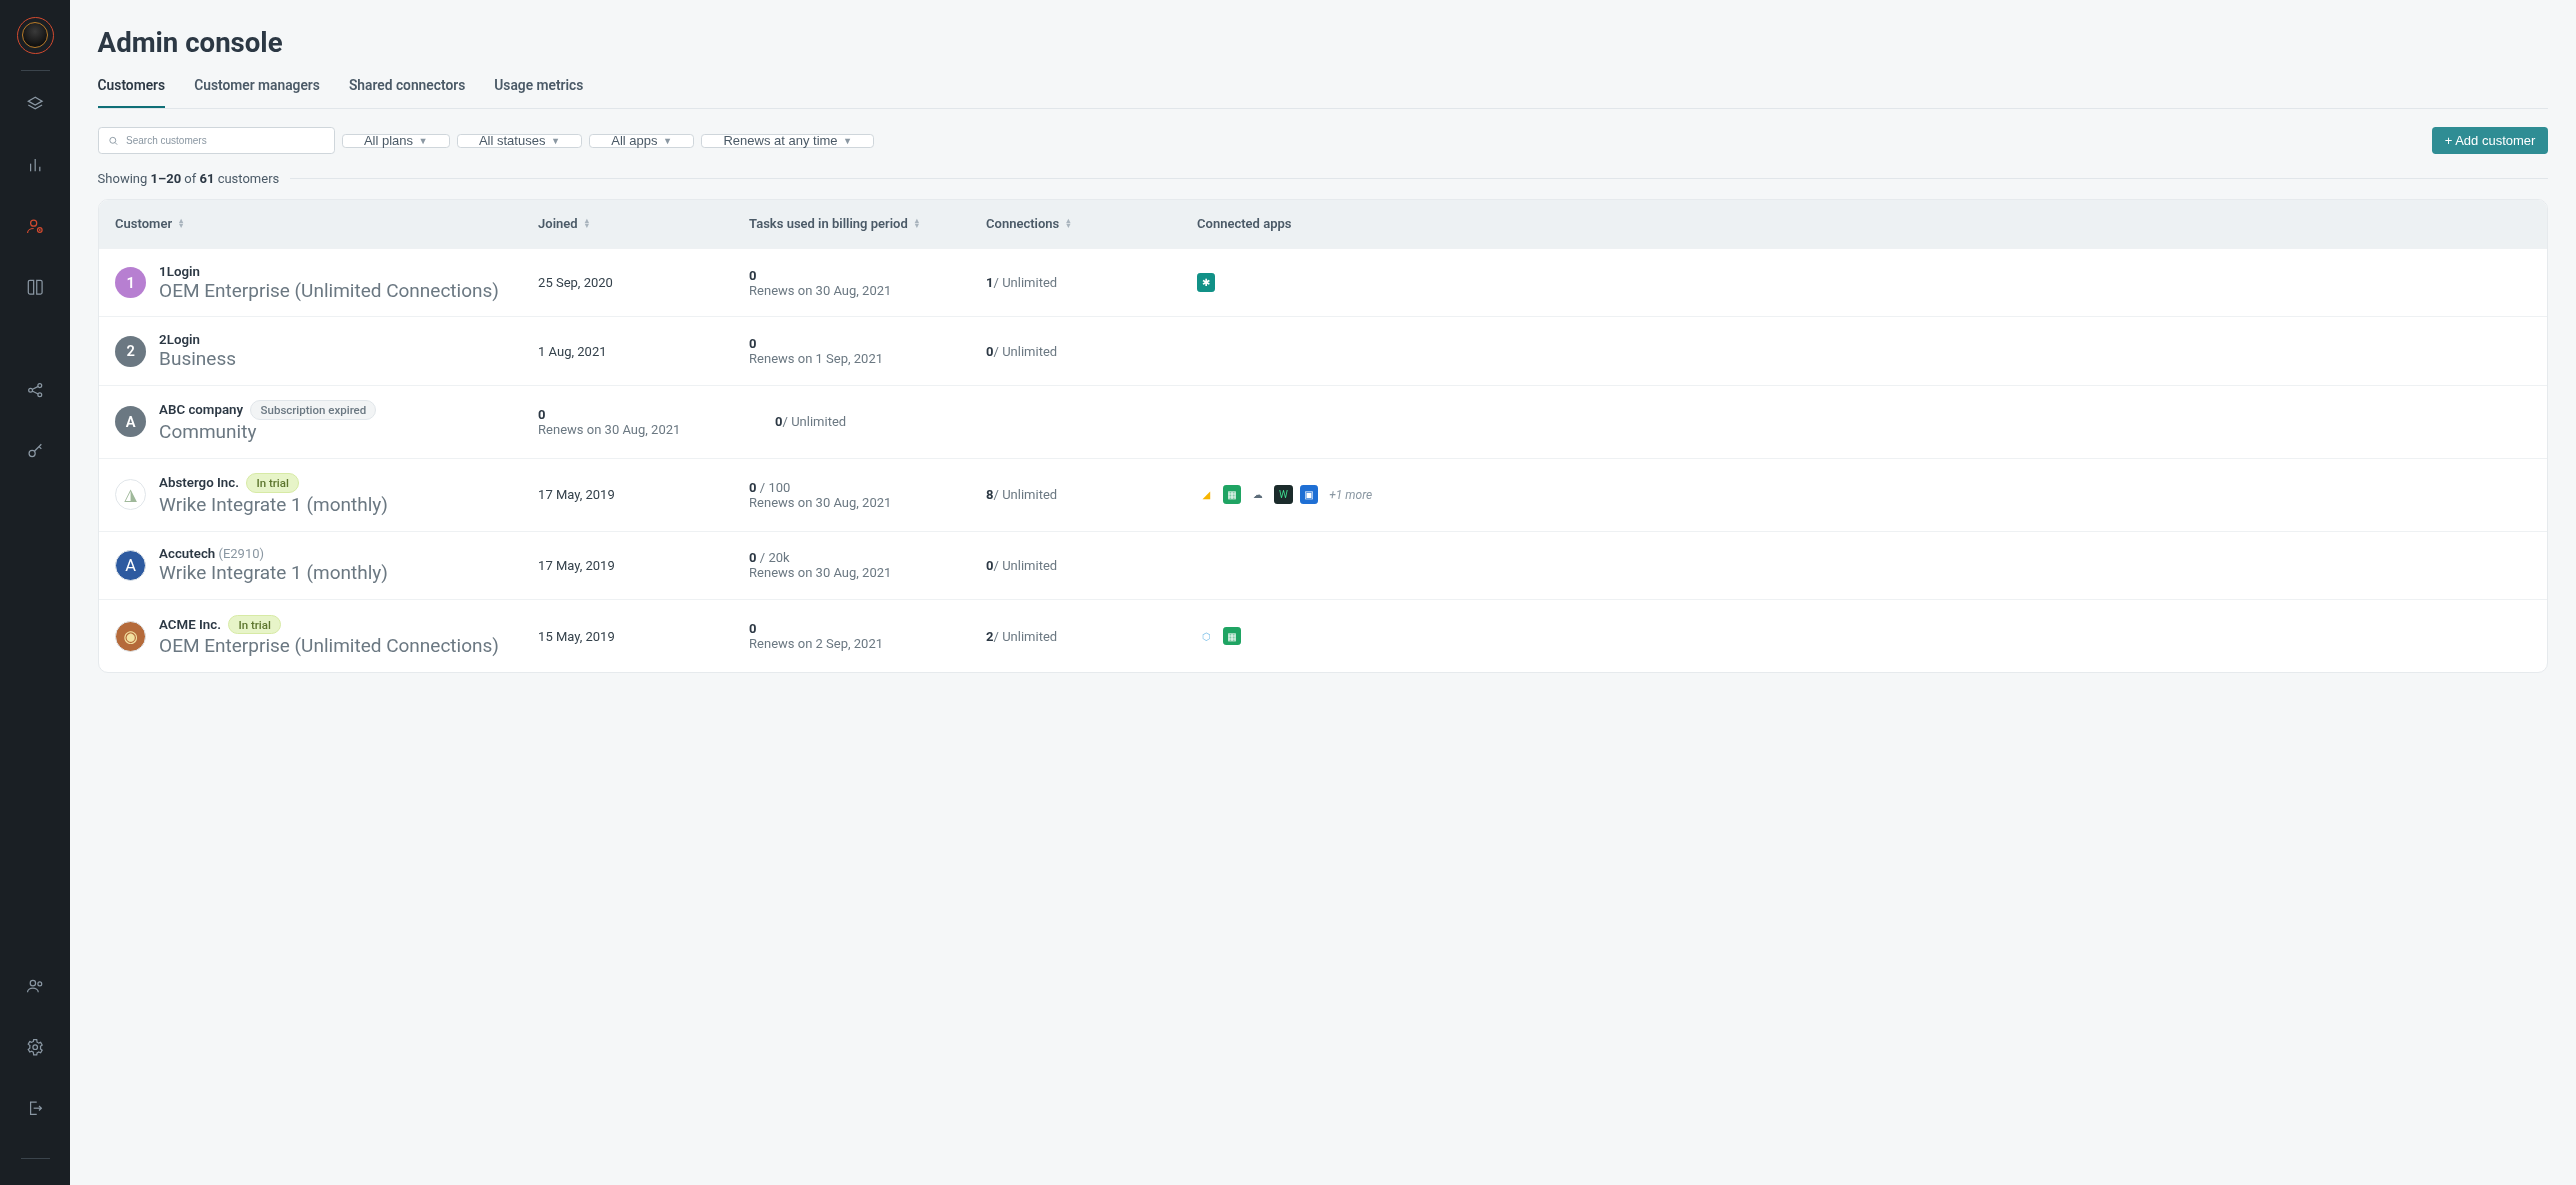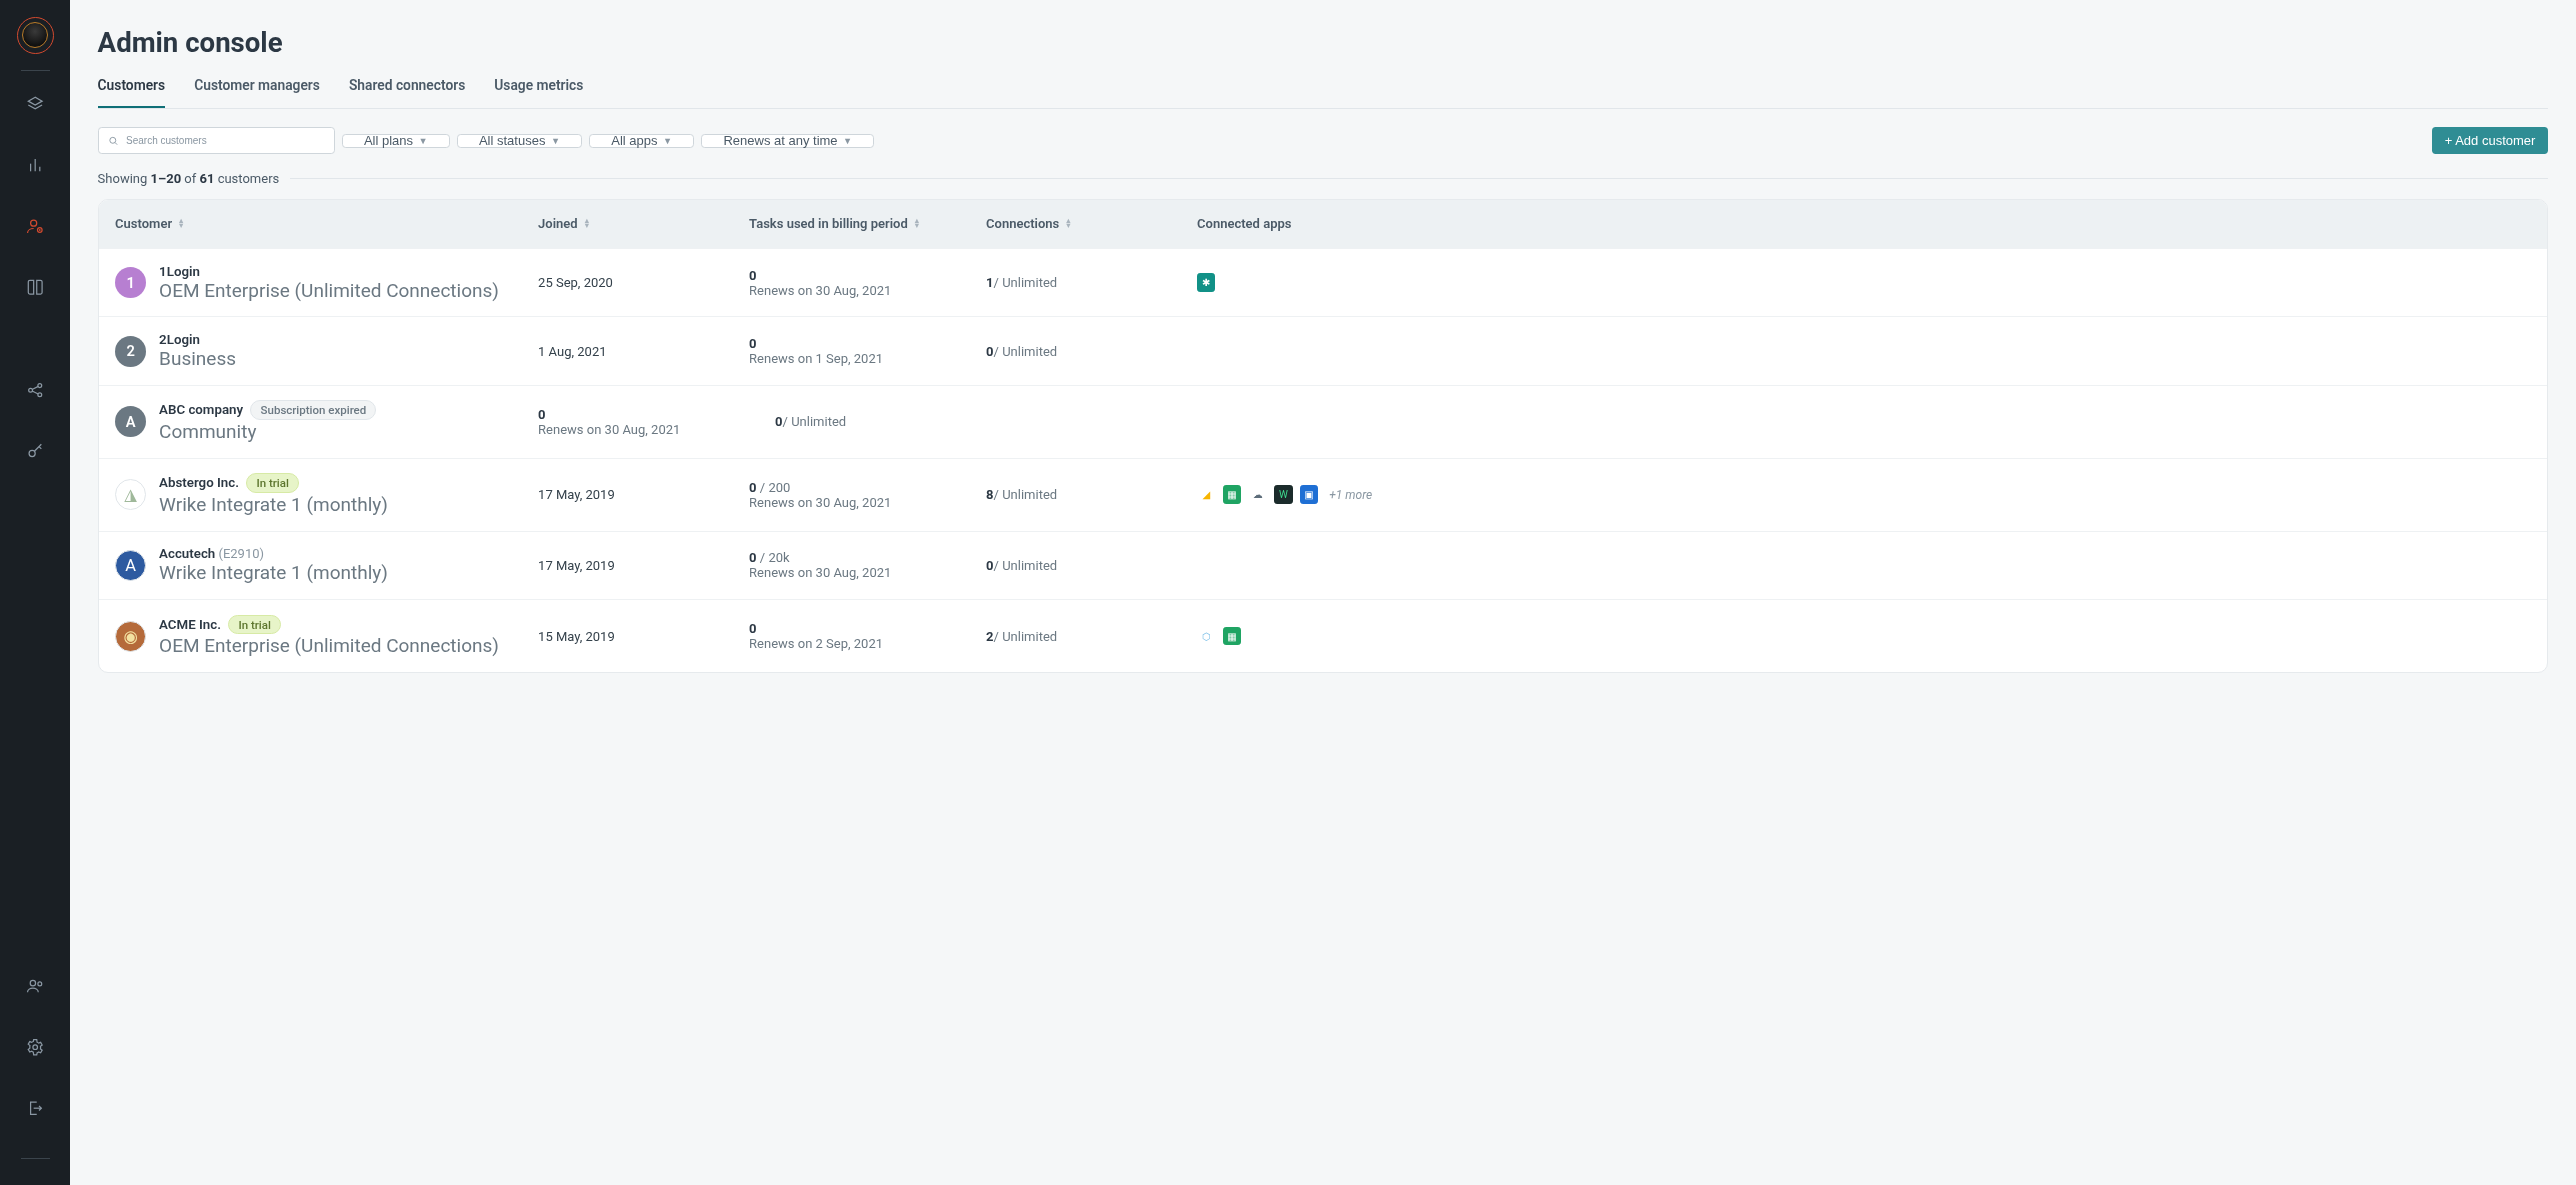--- a/index.html
+++ b/index.html
@@ -445,21 +445,21 @@
             <div class="td col-customer">
               <div class="avatar-img" style="background: rgb(255, 255, 255); color: rgb(159, 184, 154); border: 0.9px solid rgb(225, 230, 234);">◮</div>
               <div>
                 <div><span class="cust-name">Abstergo Inc.</span><span class="badge badge-trial">In trial</span></div>
                 <div class="cust-sub">Wrike Integrate 1 (monthly)</div>
               </div>
             </div>
             <div class="td col-joined">17 May, 2019</div>
             <div class="td col-tasks">
               <div>
-                <div><span class="bold">0</span><span class="muted"> / 200</span></div>
+                <div><span class="bold">0</span><span class="muted"> / 100</span></div>
                 <div class="muted">Renews on 30 Aug, 2021</div>
               </div>
             </div>
             <div class="td col-conn">
               <span class="bold">8</span>
               <span class="muted"> / Unlimited</span>
             </div>
             <div class="td col-apps">
               <div class="app-icons">
                 <div class="app-icon" style="background: transparent; color: rgb(247, 181, 0);">◢</div>

